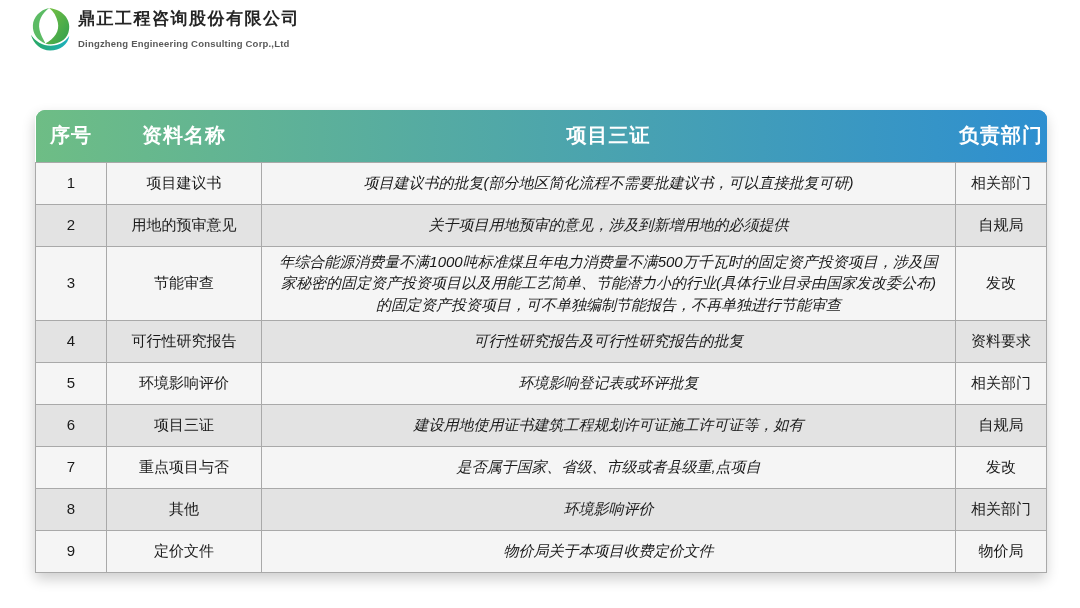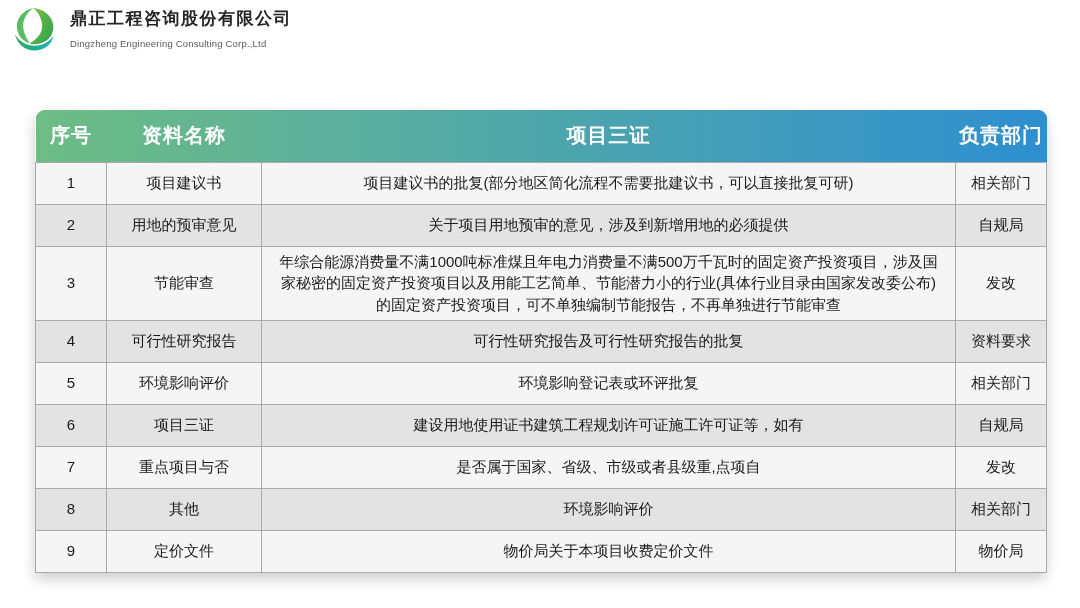--- a/index.html
+++ b/index.html
@@ -5,28 +5,28 @@
   * { margin: 0; padding: 0; box-sizing: border-box; }
   html, body {
     width: 1080px; height: 608px;
     background: #ffffff;
     font-family: "Liberation Sans", "DejaVu Sans", sans-serif;
     overflow: hidden;
   }
   .page { position: relative; width: 1080px; height: 608px; background: #fff; }
 
   
-  .logo { position: absolute; left: 12px; top: 6px; display: flex; align-items: center; gap: 8px; }
+  .logo { position: absolute; left: 28px; top: 6px; display: flex; align-items: center; }
   .logo-mark { width: 50px; height: 46px; flex: 0 0 auto; }
   .logo-text-zh {
     font-size: 17px; font-weight: bold; color: #252525; letter-spacing: 1.5px;
     line-height: 1.15;
   }
   .logo-text-en {
-    font-size: 9.5px; color: #5a5a5a; letter-spacing: 0.2px; margin-top: 10px;
+    font-size: 9.5px; color: #5a5a5a; letter-spacing: 0.2px; margin-top: 10px; font-weight: bold;
   }
 
   
   .title {
     position: absolute; left: 0; top: 54px; width: 1080px;
     text-align: center;
     font-size: 27px; font-weight: bold; letter-spacing: 1px;
     color: #3e97d8;
     background: linear-gradient(90deg, #55b879 18%, #3e97d8 82%);
     -webkit-background-clip: text; background-clip: text;
@@ -65,21 +65,21 @@
   table.mat tbody td {
     border: 1px solid #a9a9a9;
     text-align: center; vertical-align: middle;
     font-size: 15px; color: #1a1a1a;
     height: 42px; padding: 4px 10px;
     line-height: 1.45;
   }
   table.mat tbody tr.odd  td { background: #f5f5f5; }
   table.mat tbody tr.even td { background: #e3e3e3; }
   table.mat tbody tr.tall td { height: 64px; }
-  table.mat tbody td.req { padding: 4px 14px; }
+  table.mat tbody td.req { padding: 4px 14px; font-style: italic; }
 </style>
 </head>
 <body>
 
 <div class="page">
 
   <div class="logo">
     <svg class="logo-mark" viewBox="0 0 52 48">
       <defs>
         <linearGradient id="lgGreen" x1="0" y1="0" x2="1" y2="1">

